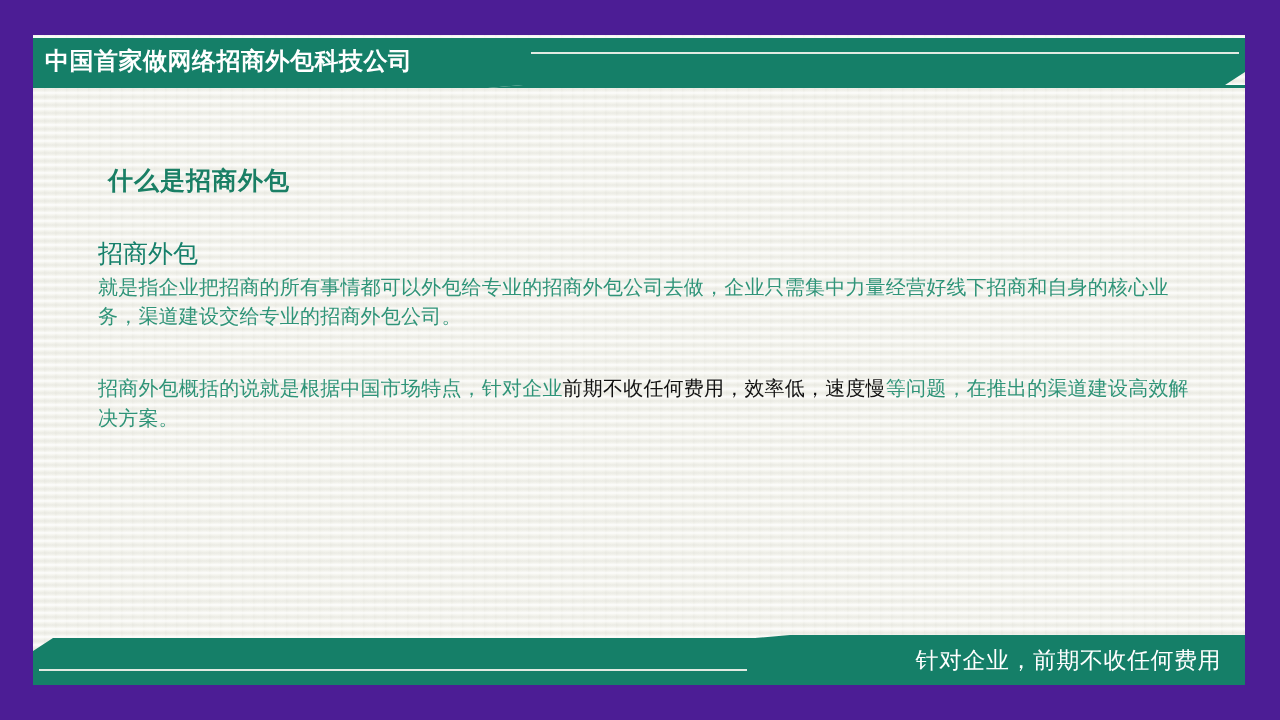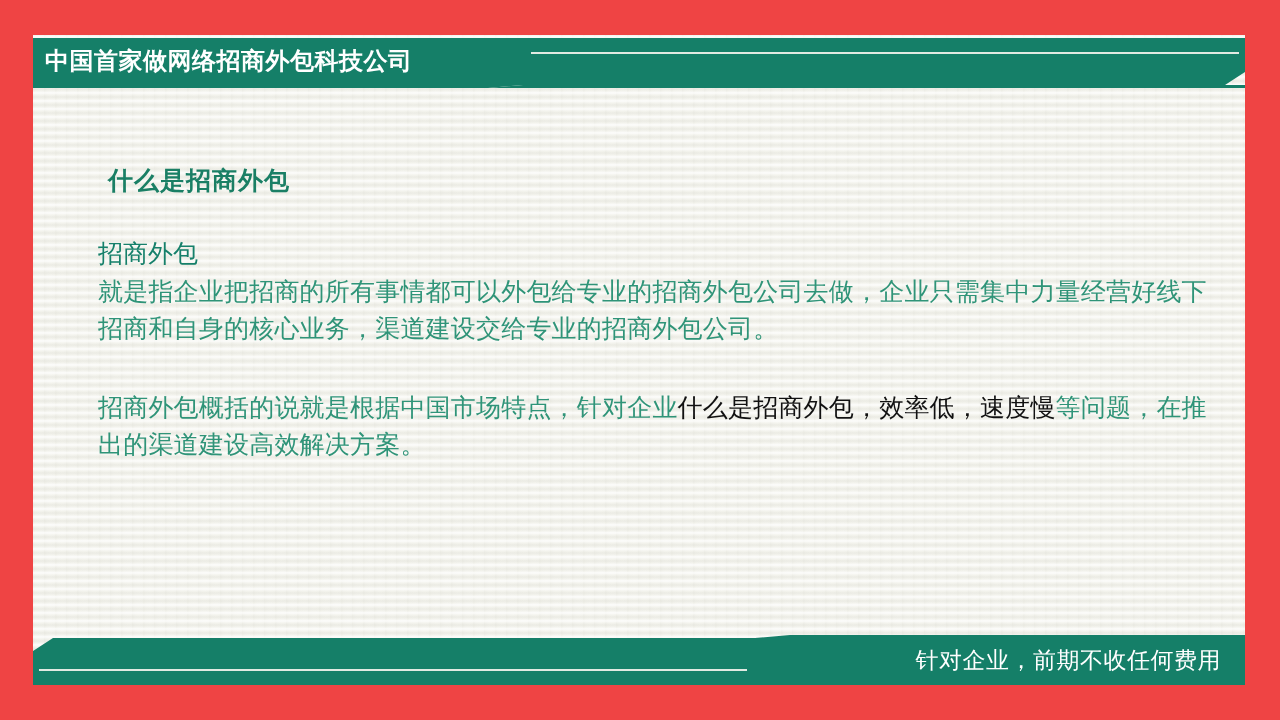--- a/index.html
+++ b/index.html
@@ -12,21 +12,21 @@
     height: 720px;
     overflow: hidden;
     font-family: "Liberation Sans", "DejaVu Sans", sans-serif;
   }
 
   
   .slide {
     position: relative;
     width: 1280px;
     height: 720px;
-    background: #ef4444;
+    background: #4c1d95;
     overflow: hidden;
   }
 
   
   .panel {
     position: absolute;
     left: 33px;
     top: 35px;
     width: 1212px;
     height: 650px;
@@ -114,21 +114,21 @@
   .lead-label {
     color: #16806a;
     font-size: 25px;
     font-weight: normal;
     line-height: 1.35;
     margin: 0 0 2px 0;
   }
 
   .para {
     color: #2f9478;
-    font-size: 25px;
+    font-size: 20px;
     line-height: 1.48;
     margin: 0;
     letter-spacing: 0.2px;
   }
 
   .para.p2 {
     margin-top: 42px;
   }
 
   .emph-dark {
@@ -156,21 +156,21 @@
     <div class="header-title">中国首家做网络招商外包科技公司</div>
 
     <div class="content">
 
       <h1 class="slide-title">什么是招商外包</h1>
 
       <div class="lead-label">招商外包</div>
 
       <p class="para p1">就是指企业把招商的所有事情都可以外包给专业的招商外包公司去做，企业只需集中力量经营好线下招商和自身的核心业务，渠道建设交给专业的招商外包公司。</p>
 
-      <p class="para p2"><span>招商外包概括的说就是根据中国市场特点，针对企业</span><span class="emph-dark">什么是招商外包，效率低，速度慢</span><span>等问题，在推出的渠道建设高效解决方案。</span></p>
+      <p class="para p2"><span>招商外包概括的说就是根据中国市场特点，针对企业</span><span class="emph-dark">前期不收任何费用，效率低，速度慢</span><span>等问题，在推出的渠道建设高效解决方案。</span></p>
 
     </div>
 
     <div class="footer-band">
       <svg width="1212" height="50" viewBox="0 0 1212 50" xmlns="http://www.w3.org/2000/svg">
         <path d="M 1212 50 L 0 50 L 0 16 L 20 3 L 722 3 L 757 0 L 1212 0 Z" fill="#157f68"></path>
         <path d="M 6 34 L 714 34 L 714 36 L 6 36 Z" fill="#f3f3ed" opacity="0.92"></path>
       </svg>
     </div>
 

